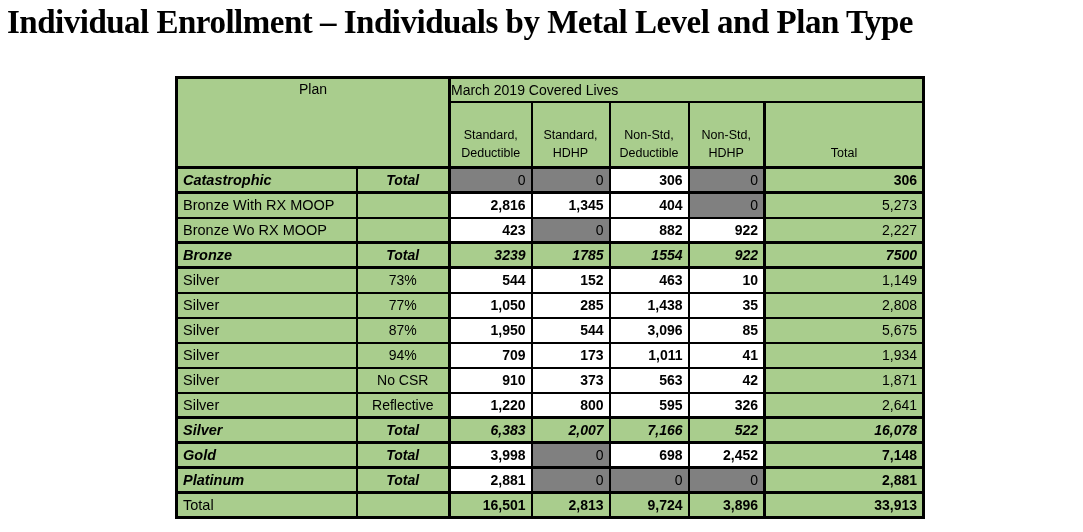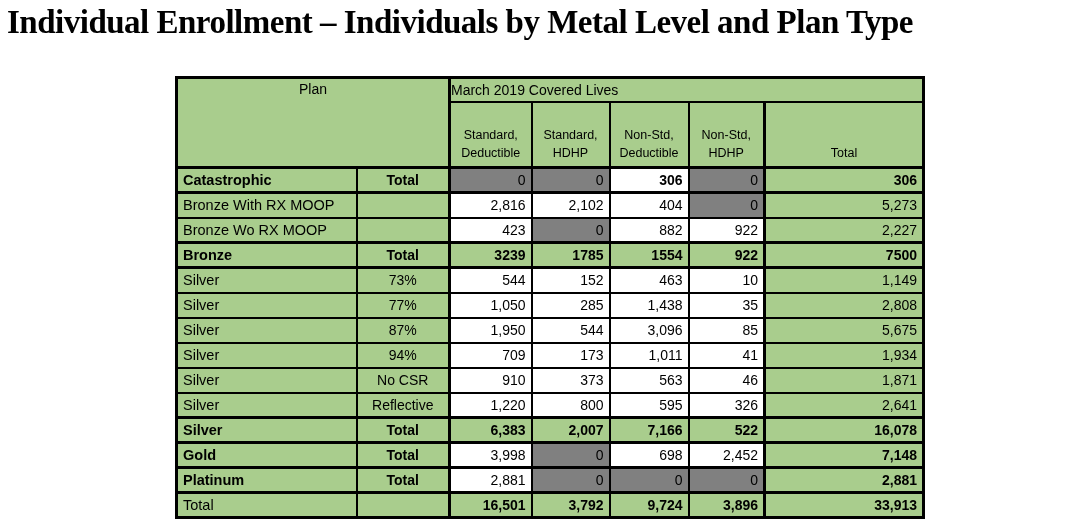--- a/index.html
+++ b/index.html
@@ -83,25 +83,25 @@
   }
   td.sub-cell {
     text-align: center;
     font-size: 14px;
   }
   td.val-cell {
     text-align: right;
     padding-right: 5px;
     font-size: 14px;
   }
-  .bg-white { background: #ffffff; }
+  .bg-white { background: #ffffff; font-weight: bold; }
   .bg-gray  { background: var(--gray); }
   .bg-green { background: var(--green); }
   .fw-b  { font-weight: 700; }
-  .fw-bi { font-weight: 700; }
+  .fw-bi { font-weight: 700; font-style: italic; }
 </style>
 </head>
 <body>
 
 <div class="page">
   <h1 class="page-title">Individual Enrollment – Individuals by Metal Level and Plan Type</h1>
 
   <table class="enrollment">
     <colgroup>
       <col style="width:180px">
@@ -136,21 +136,21 @@
           <td class="val-cell bg-gray  sep-left">0</td>
           <td class="val-cell bg-gray ">0</td>
           <td class="val-cell bg-white fw-b">306</td>
           <td class="val-cell bg-gray ">0</td>
           <td class="val-cell bg-green fw-b sep-left">306</td>
         </tr>
         <tr class="sep-top">
           <td class="plan-cell bg-green ">Bronze With RX MOOP</td>
           <td class="sub-cell bg-green "></td>
           <td class="val-cell bg-white  sep-left">2,816</td>
-          <td class="val-cell bg-white ">2,102</td>
+          <td class="val-cell bg-white ">1,345</td>
           <td class="val-cell bg-white ">404</td>
           <td class="val-cell bg-gray ">0</td>
           <td class="val-cell bg-green  sep-left">5,273</td>
         </tr>
         <tr>
           <td class="plan-cell bg-green ">Bronze Wo RX MOOP</td>
           <td class="sub-cell bg-green "></td>
           <td class="val-cell bg-white  sep-left">423</td>
           <td class="val-cell bg-gray ">0</td>
           <td class="val-cell bg-white ">882</td>
@@ -201,21 +201,21 @@
           <td class="val-cell bg-white ">1,011</td>
           <td class="val-cell bg-white ">41</td>
           <td class="val-cell bg-green  sep-left">1,934</td>
         </tr>
         <tr>
           <td class="plan-cell bg-green ">Silver</td>
           <td class="sub-cell bg-green ">No CSR</td>
           <td class="val-cell bg-white  sep-left">910</td>
           <td class="val-cell bg-white ">373</td>
           <td class="val-cell bg-white ">563</td>
-          <td class="val-cell bg-white ">46</td>
+          <td class="val-cell bg-white ">42</td>
           <td class="val-cell bg-green  sep-left">1,871</td>
         </tr>
         <tr>
           <td class="plan-cell bg-green ">Silver</td>
           <td class="sub-cell bg-green ">Reflective</td>
           <td class="val-cell bg-white  sep-left">1,220</td>
           <td class="val-cell bg-white ">800</td>
           <td class="val-cell bg-white ">595</td>
           <td class="val-cell bg-white ">326</td>
           <td class="val-cell bg-green  sep-left">2,641</td>
@@ -244,20 +244,20 @@
           <td class="val-cell bg-white  sep-left">2,881</td>
           <td class="val-cell bg-gray ">0</td>
           <td class="val-cell bg-gray ">0</td>
           <td class="val-cell bg-gray ">0</td>
           <td class="val-cell bg-green fw-b sep-left">2,881</td>
         </tr>
         <tr class="sep-top">
           <td class="plan-cell bg-green ">Total</td>
           <td class="sub-cell bg-green "></td>
           <td class="val-cell bg-green fw-b sep-left">16,501</td>
-          <td class="val-cell bg-green fw-b">3,792</td>
+          <td class="val-cell bg-green fw-b">2,813</td>
           <td class="val-cell bg-green fw-b">9,724</td>
           <td class="val-cell bg-green fw-b">3,896</td>
           <td class="val-cell bg-green fw-b sep-left">33,913</td>
         </tr>
       </tbody>
   </table>
 </div>
 
 </body></html>

